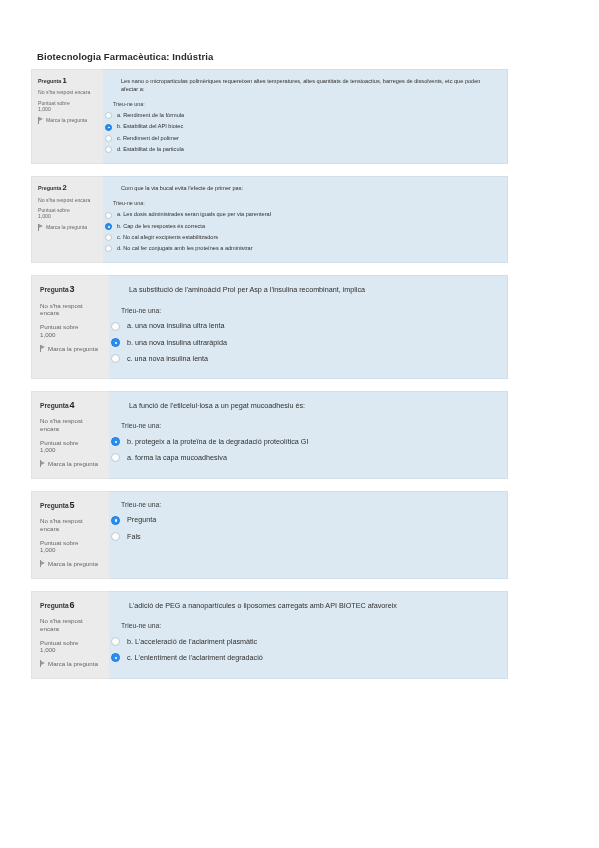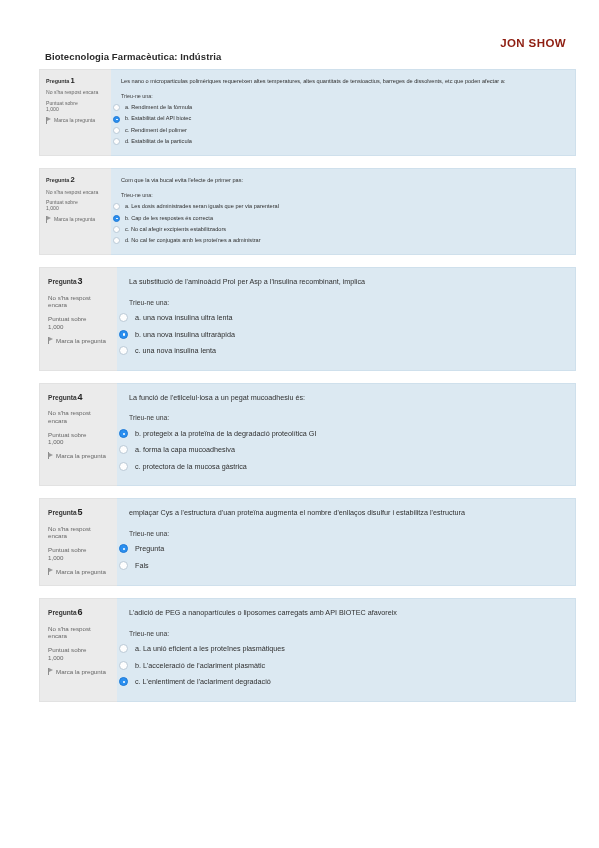--- a/index.html
+++ b/index.html
@@ -30,23 +30,23 @@
     font-size: 11.5px;
     font-weight: bold;
     letter-spacing: .4px;
     color: #8e1d10;
     font-family: "Liberation Sans", sans-serif;
   }
 
   
   .quiz {
     position: absolute;
-    left: 39px;
+    left: 31px;
     top: 47px;
-    width: 537px;
+    width: 477px;
     background: #ffffff;
   }
 
   .quiz-title {
     font-size: 9.5px;
     font-weight: bold;
     color: #2a2a2a;
     padding: 4px 6px 7px 6px;
     letter-spacing: .1px;
   }
@@ -125,20 +125,21 @@
     border: 1px solid #cfe0ec;
     border-left: none;
     padding: 7px 9px 8px 10px;
   }
 
   .qtext {
     font-size: 5.6px;
     color: #2f2f2f;
     line-height: 1.45;
     margin-bottom: 8px;
+    margin-left: 8px;
   }
   .qprompt {
     font-size: 5.4px;
     color: #3a3a3a;
     margin-bottom: 3px;
   }
 
   .opt {
     display: flex;
     align-items: center;
@@ -181,23 +182,20 @@
   .qblock.lg .qprompt { font-size: 6.8px; margin-bottom: 4px; }
   .qblock.lg .opt { font-size: 7.2px; gap: 7px; padding: 3.5px 0; margin-left: -10px; }
   .qblock.lg .opt .radio { flex: 0 0 9px; width: 9px; height: 9px; }
   .qblock.lg .opt.sel .radio::after { left: 2.6px; top: 2.6px; width: 2.4px; height: 2.4px; }
 </style>
 </head>
 <body>
 
 <div class="page">
 
-  <div class="userbar">
-    <span class="uname">JON SHOW</span>
-  </div>
 
   <div class="quiz">
     <div class="quiz-title">Biotecnologia Farmacèutica: Indústria</div>
     <div id="questions-root">
         <div class="qblock">
           <div class="qinfo">
             <div class="qnum"><span>Pregunta</span><b>1</b></div>
             <div class="qline">No s'ha respost encara</div>
             <div class="qline"><span>Puntuat sobre</span><br><span>1,000</span></div>
             <div class="qflag">
@@ -298,38 +296,33 @@
             <div class="qtext">La funció de l'etilcelul·losa a un pegat mucoadhesiu és:</div>
             <div class="qprompt">Trieu-ne una:</div>
             <div class="opt sel">
               <span class="radio"></span>
               <span>b. protegeix a la proteïna de la degradació proteolítica GI</span>
             </div>
             <div class="opt">
               <span class="radio"></span>
               <span>a. forma la capa mucoadhesiva</span>
             </div>
-            <div class="opt">
-              <span class="radio"></span>
-              <span>c. protectora de la mucosa gàstrica</span>
-            </div>
           </div>
         </div>
         <div class="qblock lg">
           <div class="qinfo">
             <div class="qnum"><span>Pregunta</span><b>5</b></div>
             <div class="qline">No s'ha respost encara</div>
             <div class="qline"><span>Puntuat sobre</span><br><span>1,000</span></div>
             <div class="qflag">
               <span class="flag-ico"></span>
               <span>Marca la pregunta</span>
             </div>
           </div>
           <div class="qbody">
-            <div class="qtext">emplaçar Cys a l'estructura d'uan proteïna augmenta el nombre d'enllaços disulfur i estabilitza l'estructura</div>
             <div class="qprompt">Trieu-ne una:</div>
             <div class="opt sel">
               <span class="radio"></span>
               <span>Pregunta</span>
             </div>
             <div class="opt">
               <span class="radio"></span>
               <span>Fals</span>
             </div>
           </div>
@@ -340,24 +333,20 @@
             <div class="qline">No s'ha respost encara</div>
             <div class="qline"><span>Puntuat sobre</span><br><span>1,000</span></div>
             <div class="qflag">
               <span class="flag-ico"></span>
               <span>Marca la pregunta</span>
             </div>
           </div>
           <div class="qbody">
             <div class="qtext">L'adició de PEG a nanopartícules o liposomes carregats amb API BIOTEC afavoreix</div>
             <div class="qprompt">Trieu-ne una:</div>
-            <div class="opt">
-              <span class="radio"></span>
-              <span>a. La unió eficient a les proteïnes plasmàtiques</span>
-            </div>
             <div class="opt">
               <span class="radio"></span>
               <span>b. L'acceleració de l'aclariment plasmàtic</span>
             </div>
             <div class="opt sel">
               <span class="radio"></span>
               <span>c. L'enlentiment de l'aclariment degradació</span>
             </div>
           </div>
         </div>

